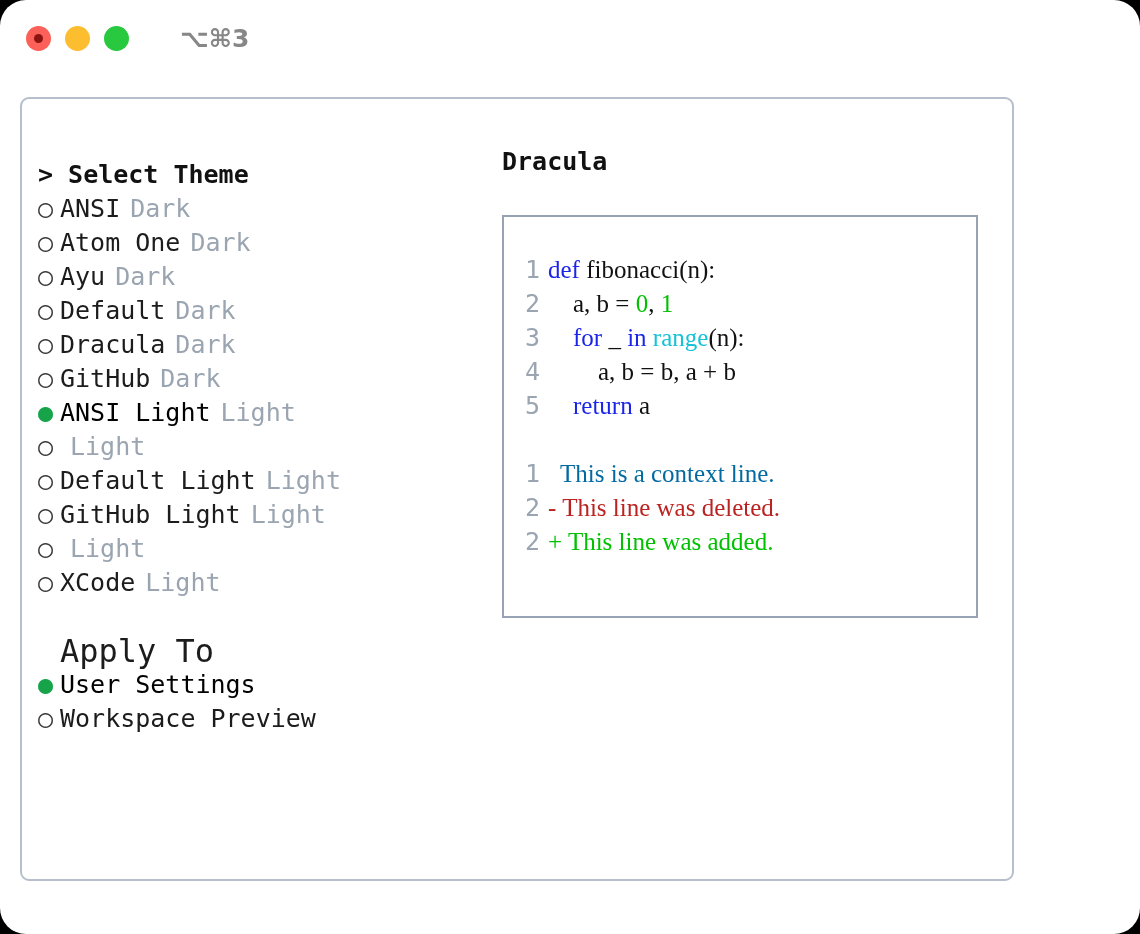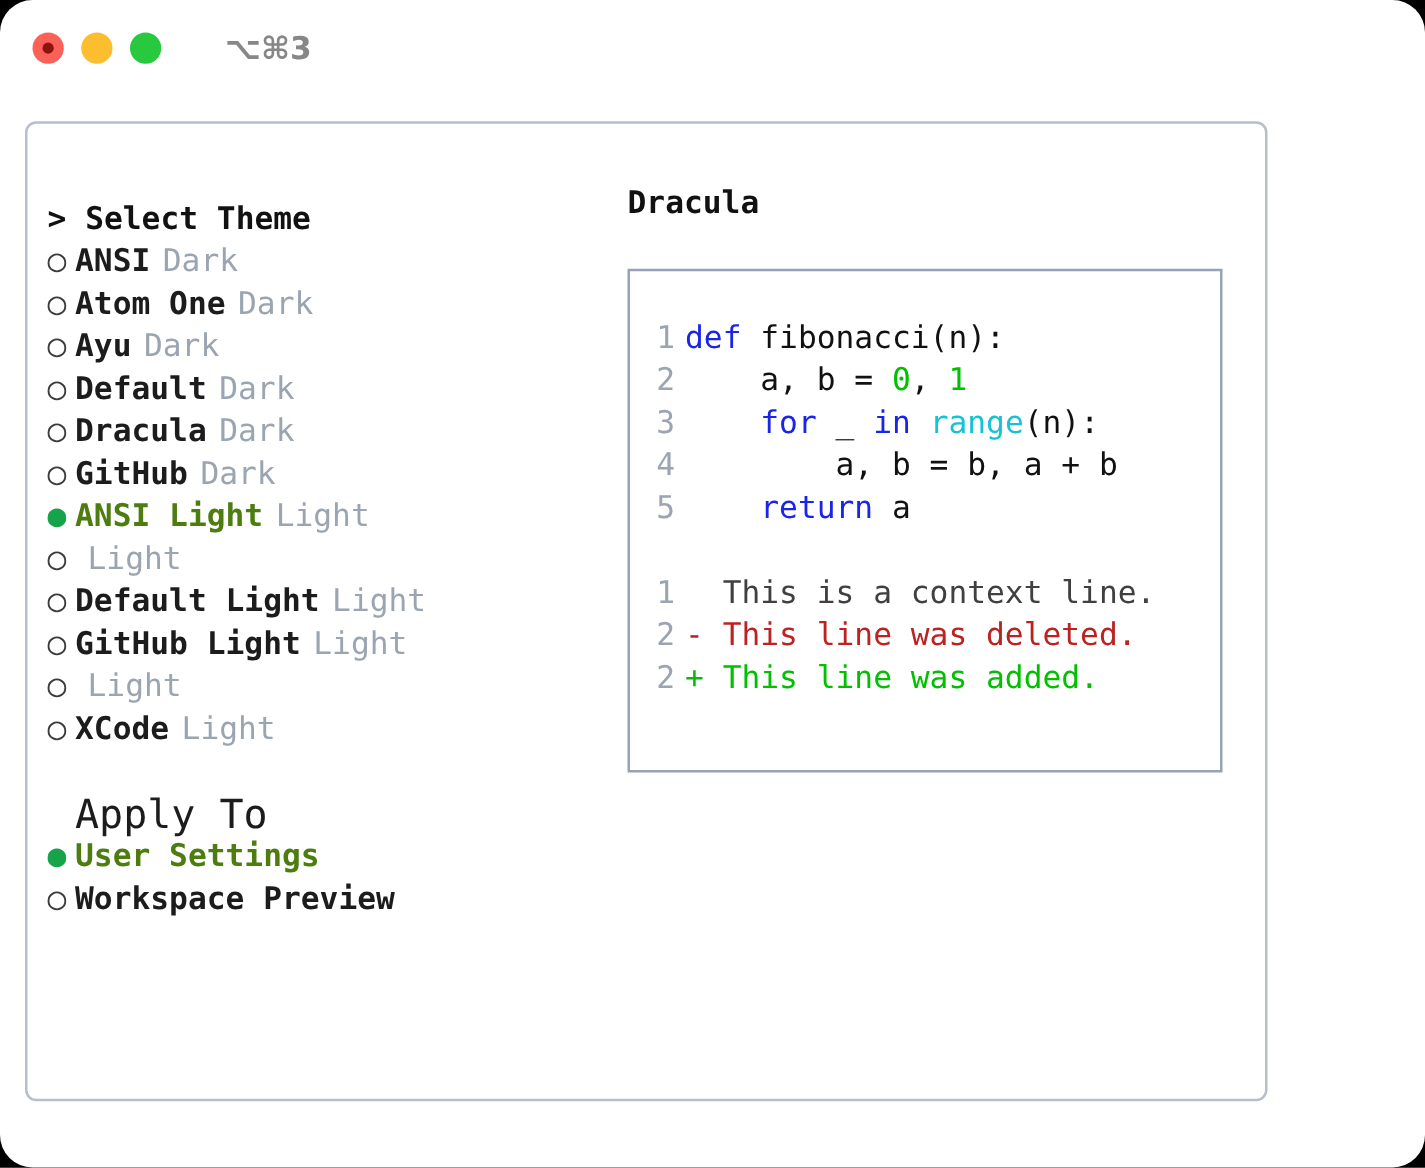--- a/index.html
+++ b/index.html
@@ -112,22 +112,22 @@
   .bullet {
     display: inline-block;
     width: 22px;
     flex: 0 0 22px;
     font-size: 25px;
     line-height: 34px;
     color: #3b3b3b;
     text-align: left;
   }
   .bullet.selected { color: #17a34a; }
-  .opt-label { color: #1c1c1c; font-weight: bold; }
-  .opt-row.selected .opt-label { color: #4d7c0f; }
+  .opt-label { color: #1c1c1c; }
+  .opt-row.selected .opt-label { color: #000000; }
   .opt-kind {
     color: #9aa5b1;
     margin-left: 10px;
   }
   .opt-row.selected .opt-kind { color: #9aa5b1; }
 
   .apply-title {
     font-size: 32px;
     color: #1c1c1c;
     line-height: 34px;
@@ -174,31 +174,31 @@
   }
   .code-line { display: flex; }
   .gutter {
     display: inline-block;
     width: 44px;
     flex: 0 0 44px;
     text-align: right;
     color: #9aa5b1;
     padding-right: 8px;
   }
-  .code-text { white-space: pre; }
+  .code-text { white-space: pre; font-family: Liberation Serif, serif; }
 
   .tok-kw   { color: #1b25e8; }
   .tok-fn   { color: #111111; }
   .tok-num  { color: #00c000; }
   .tok-call { color: #15c3d6; }
   .tok-txt  { color: #111111; }
 
   .spacer-line { height: 34px; }
 
-  .diff-ctx { color: #404040; }
+  .diff-ctx { color: #0369a1; }
   .diff-del { color: #bb2222; }
   .diff-add { color: #00c000; }
 </style>
 </head>
 <body>
 
 <div class="window">
 
   <div class="titlebar">
     <div class="lights">

